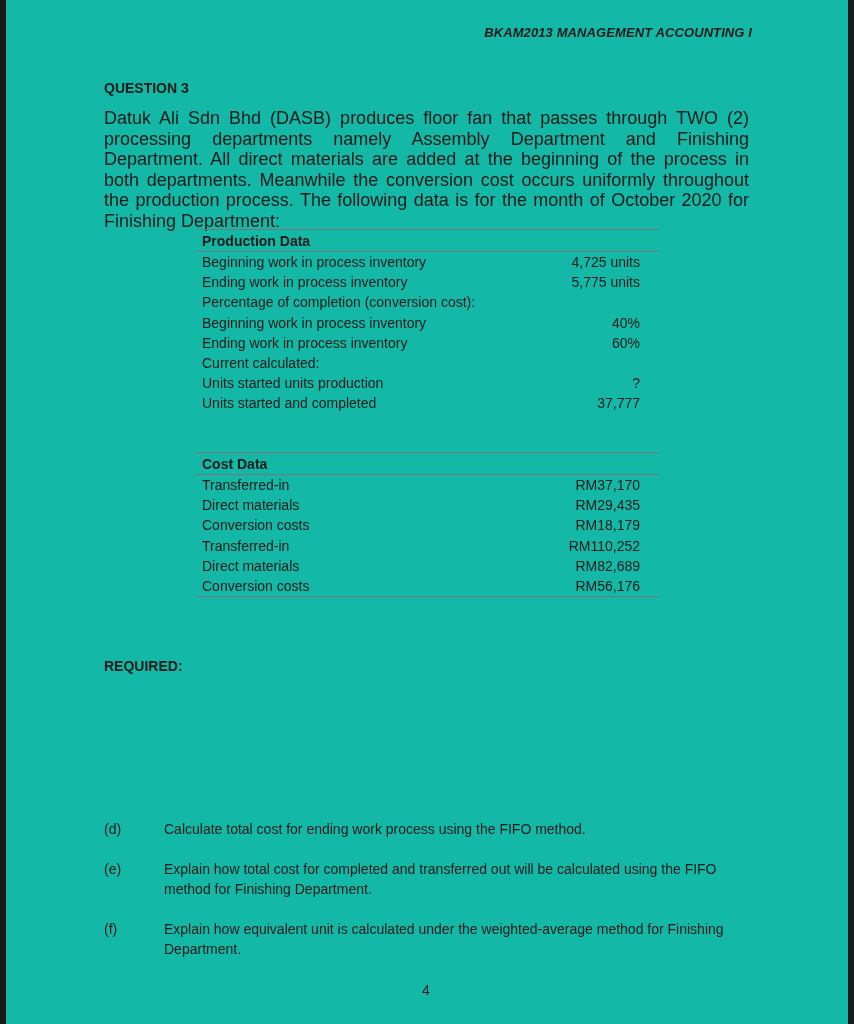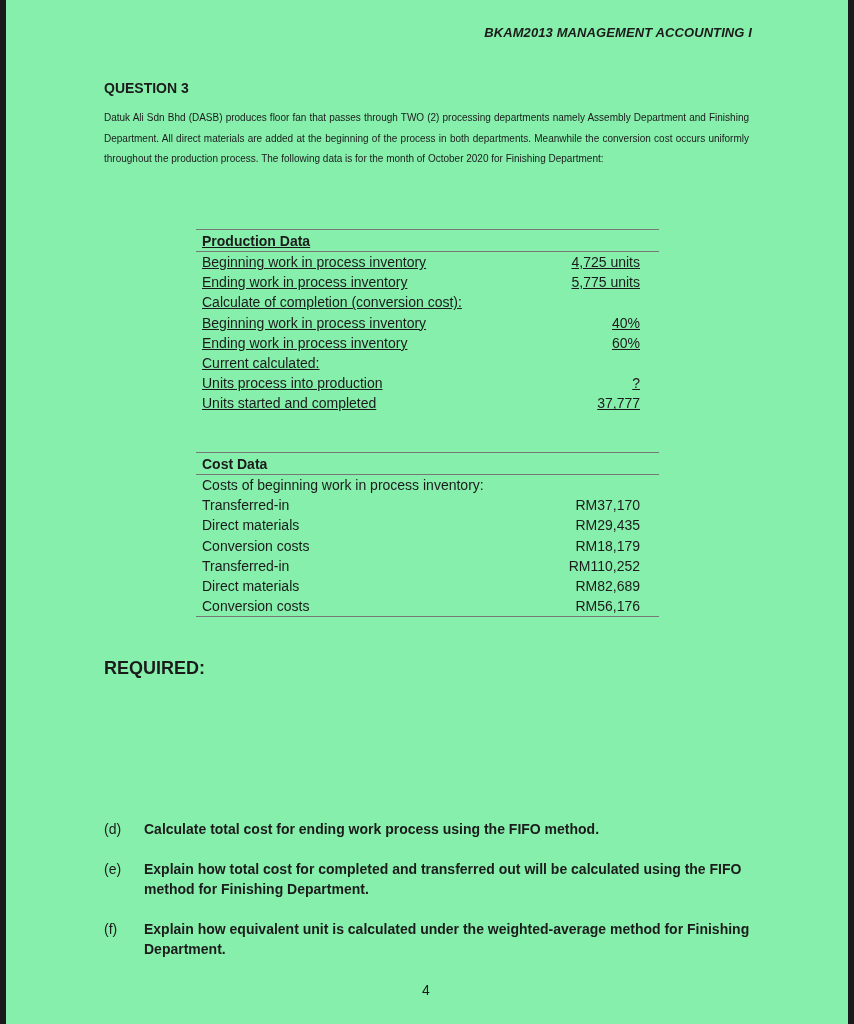--- a/index.html
+++ b/index.html
@@ -9,21 +9,21 @@
       height: 1024px;
       overflow: hidden;
       background: #1a1a1c;
     }
     .page {
       position: absolute;
       left: 6px;
       top: 0;
       width: 842px;
       height: 1024px;
-      background: #86efac;
+      background: #14b8a6;
       font-family: "Liberation Sans", sans-serif;
       color: #1b1b1b;
     }
     .header {
       position: absolute;
       top: 25px;
       right: 96px;
       font-size: 13px;
       font-weight: bold;
       font-style: italic;
@@ -35,21 +35,21 @@
       top: 80px;
       font-size: 14px;
       font-weight: bold;
       text-align: center;
     }
     .intro {
       position: absolute;
       left: 98px;
       top: 108px;
       width: 645px;
-      font-size: 10px;
+      font-size: 18px;
       line-height: 20.5px;
       text-align: justify;
     }
     .data-table {
       position: absolute;
       left: 190px;
       width: 463px;
       border-collapse: collapse;
       font-size: 14px;
     }
@@ -67,45 +67,44 @@
       white-space: nowrap;
     }
     .data-table td.val {
       text-align: right;
       padding-right: 19px;
       margin-top: 40px;
     }
     .data-table tr.last td {
       border-bottom: 1.5px solid #777;
     }
-    #prod-table { top: 229px; text-decoration: underline; }
+    #prod-table { top: 229px; }
     #cost-table { top: 452px; }
     .required {
       position: absolute;
       left: 98px;
       top: 658px;
-      font-size: 18px;
+      font-size: 14px;
       font-weight: bold;
     }
     .q-item {
       position: absolute;
       left: 98px;
       width: 660px;
       font-size: 14px;
       line-height: 20px;
     }
     .q-item .letter {
       position: absolute;
       left: 0;
       top: 0;
     }
     .q-item .text {
-      margin-left: 40px;
+      margin-left: 60px;
       display: block;
-      font-weight: bold;
     }
     #q-d { top: 819px; }
     #q-e { top: 859px; }
     #q-f { top: 919px; }
     .page-num {
       position: absolute;
       left: 416px;
       top: 982px;
       font-size: 14px;
     }
@@ -128,56 +127,52 @@
     </tr>
     <tr>
       <td>Beginning work in process inventory</td>
       <td class="val">4,725 units</td>
     </tr>
     <tr>
       <td>Ending work in process inventory</td>
       <td class="val">5,775 units</td>
     </tr>
     <tr>
-      <td>Calculate of completion (conversion cost):</td>
+      <td>Percentage of completion (conversion cost):</td>
       <td class="val"></td>
     </tr>
     <tr>
       <td>Beginning work in process inventory</td>
       <td class="val">40%</td>
     </tr>
     <tr>
       <td>Ending work in process inventory</td>
       <td class="val">60%</td>
     </tr>
     <tr>
       <td>Current calculated:</td>
       <td class="val"></td>
     </tr>
     <tr>
-      <td>Units process into production</td>
+      <td>Units started units production</td>
       <td class="val">?</td>
     </tr>
     <tr>
       <td>Units started and completed</td>
       <td class="val">37,777</td>
     </tr>
   </tbody>
     </table>
 
   <table class="data-table" id="cost-table">
     <tbody>
         <tr class="thead-row">
       <td colspan="2">Cost Data</td>
     </tr>
     <tr>
-      <td>Costs of beginning work in process inventory:</td>
-      <td class="val"></td>
-    </tr>
-    <tr>
       <td>Transferred-in</td>
       <td class="val">RM37,170</td>
     </tr>
     <tr>
       <td>Direct materials</td>
       <td class="val">RM29,435</td>
     </tr>
     <tr>
       <td>Conversion costs</td>
       <td class="val">RM18,179</td>

